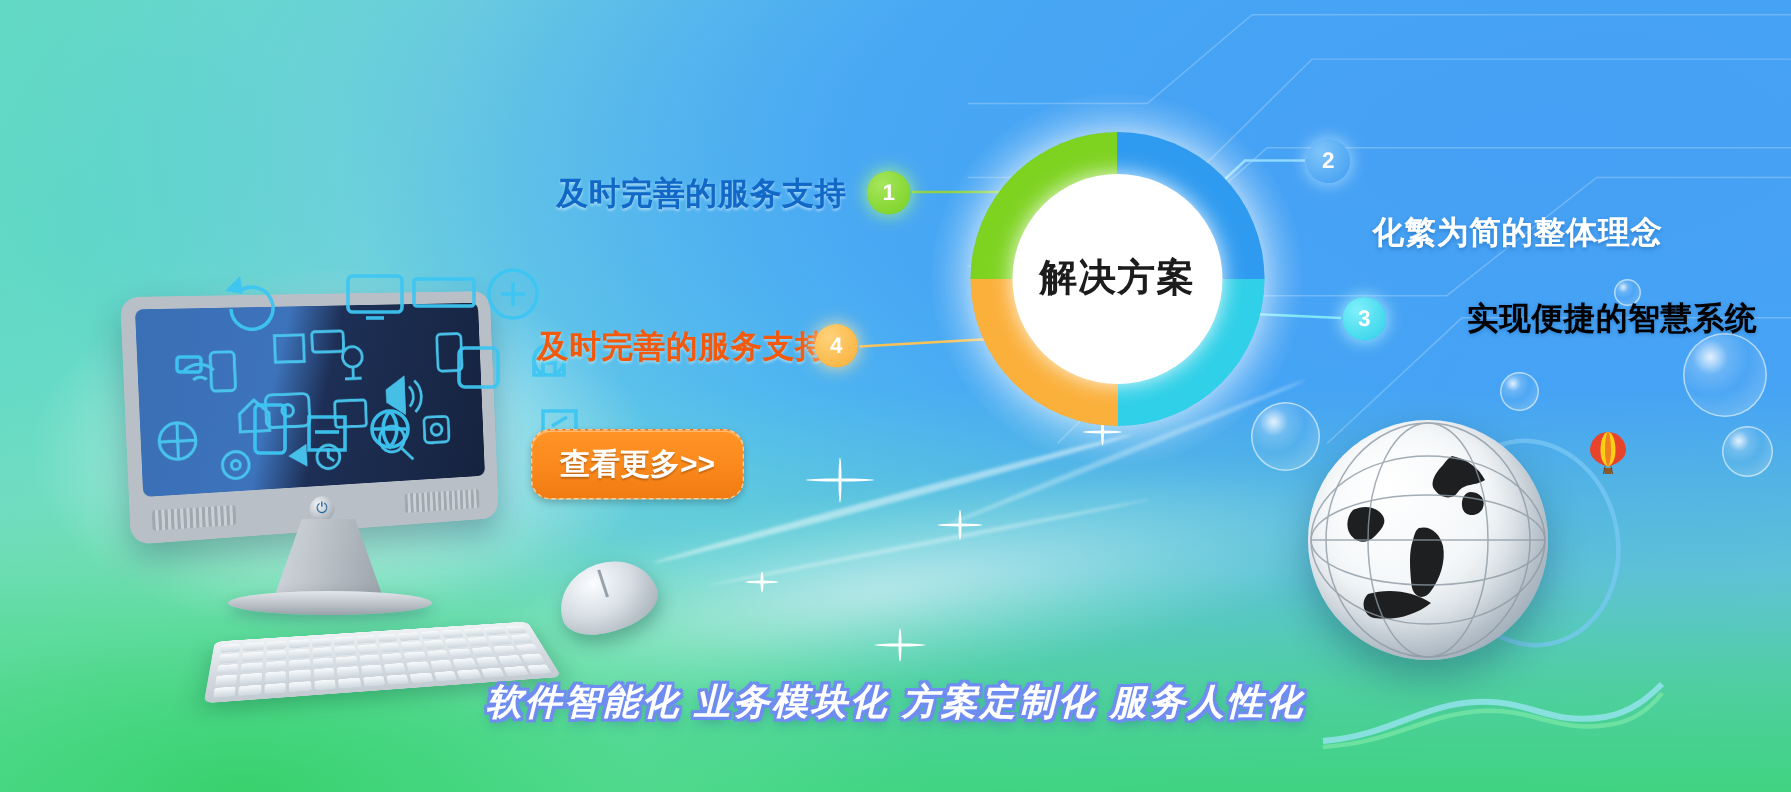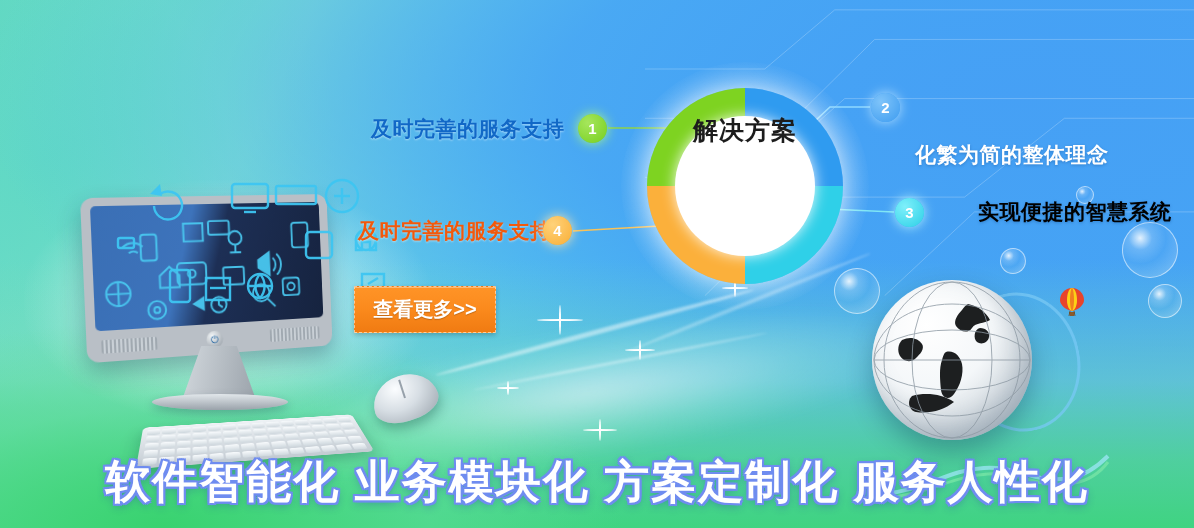--- a/index.html
+++ b/index.html
@@ -37,42 +37,42 @@
     background:radial-gradient(circle at 32% 28%, rgba(255,255,255,.85) 0%, rgba(255,255,255,.20) 22%, rgba(255,255,255,.04) 48%, rgba(255,255,255,.18) 78%, rgba(255,255,255,.55) 100%);
     border:1px solid rgba(255,255,255,.55);}
   
   .donut-wrap{position:absolute;left:647px;top:88px;width:196px;height:196px;}
   .donut-glow{position:absolute;inset:-26px;border-radius:50%;
     background:radial-gradient(circle,rgba(255,255,255,.65) 38%,rgba(255,255,255,.22) 58%,rgba(255,255,255,0) 72%);}
   .donut{position:absolute;inset:0;border-radius:50%;}
   .donut-hole{position:absolute;left:50%;top:50%;transform:translate(-50%,-50%);
     width:140px;height:140px;border-radius:50%;background:#ffffff;
     box-shadow:0 0 14px rgba(255,255,255,.9);
-    display:flex;flex-direction:column;align-items:center;justify-content:flex-start;}
+    display:flex;flex-direction:column;align-items:center;justify-content:center;}
   .donut-hole span{display:block;color:#1c1c1c;font-weight:bold;font-size:25px;line-height:1.18;letter-spacing:1px;}
   
   .badge{position:absolute;width:29px;height:29px;border-radius:50%;
     display:flex;align-items:center;justify-content:center;
     color:#fff;font-size:15px;font-weight:bold;}
   .lbl{position:absolute;font-size:21px;font-weight:bold;white-space:nowrap;letter-spacing:.5px;}
   
   .more-btn{position:absolute;left:354px;top:286px;width:142px;height:47px;
-    border-radius:1px;border:1px dashed rgba(255,255,255,.55);
+    border-radius:13px;border:1px dashed rgba(255,255,255,.55);
     background:linear-gradient(to bottom,#ff9427 0%,#fb8a1d 48%,#f07b12 100%);
     box-shadow:0 2px 5px rgba(0,0,0,.22), inset 0 1px 0 rgba(255,255,255,.35);
     color:#fff;font-size:20px;font-weight:bold;
     display:flex;align-items:center;justify-content:center;cursor:pointer;
     text-shadow:0 1px 1px rgba(0,0,0,.22);}
   
   .slogan{position:absolute;left:0;top:452px;width:100%;text-align:center;
-    font-size:45px;font-weight:bold;color:#ffffff;letter-spacing:2px;
+    font-size:24px;font-weight:bold;color:#ffffff;letter-spacing:2px;
     text-shadow:
       -2px -2px 0 #6f8cf0, 2px -2px 0 #6f8cf0, -2px 2px 0 #6f8cf0, 2px 2px 0 #6f8cf0,
       0 -2px 0 #6f8cf0, 0 2px 0 #6f8cf0, -2px 0 0 #6f8cf0, 2px 0 0 #6f8cf0,
-      0 3px 8px rgba(40,60,160,.45);}
+      0 3px 8px rgba(40,60,160,.45); font-style: italic;}
   
   .monitor{position:absolute;left:78px;top:196px;width:272px;height:220px;}
   .mon-screen{position:absolute;left:8px;top:0;width:252px;height:158px;
     border-radius:12px;background:#b9bfc6;
     transform:perspective(640px) rotateY(13deg) rotateZ(-2.5deg);
     box-shadow:0 10px 22px rgba(0,40,60,.3);padding:8px 9px 26px 9px;}
   .mon-inner{position:absolute;left:9px;top:8px;right:9px;height:120px;border-radius:5px;
     background:linear-gradient(105deg,#3a6fb5 0%,#3d73bb 38%,#1d2f55 52%,#16233f 100%);
     overflow:hidden;}
   .mon-power{position:absolute;left:50%;bottom:6px;transform:translateX(-50%);

